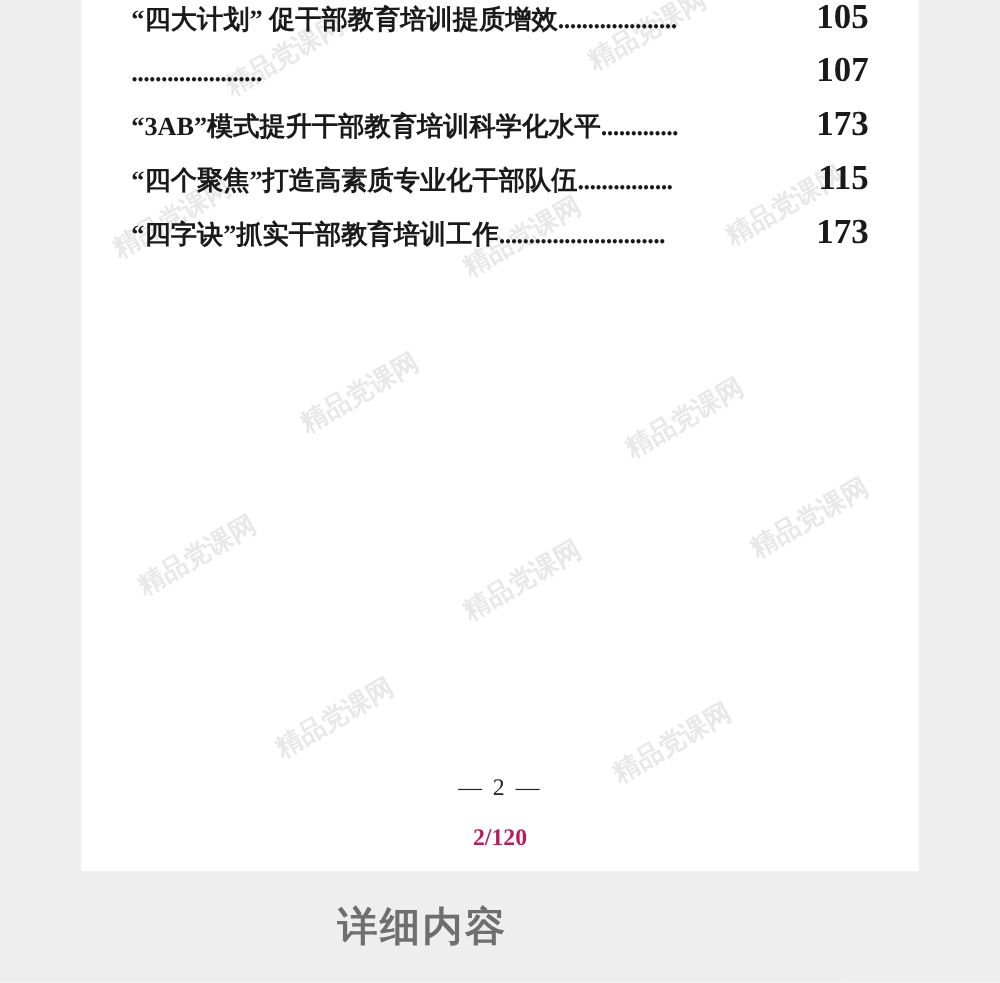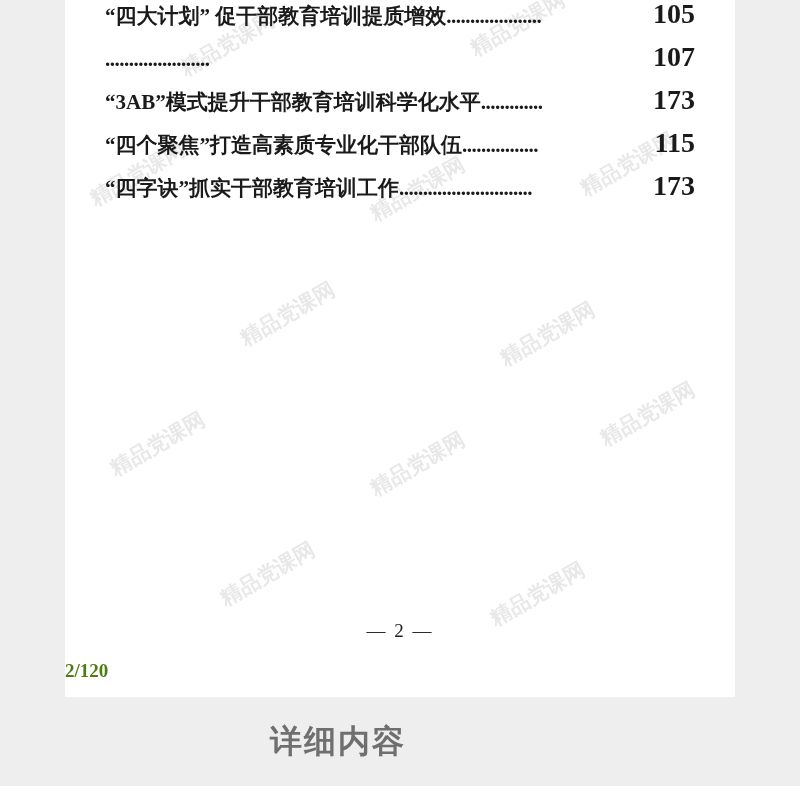--- a/index.html
+++ b/index.html
@@ -69,23 +69,23 @@
     font-size: 19px;
     color: #222;
     letter-spacing: 2px;
     z-index: 2;
   }
   .footer-pagenum {
     position: absolute;
     left: 0;
     right: 0;
     top: 660px;
-    text-align: left;
+    text-align: center;
     font-size: 19px;
-    color: #4d7c0f;
+    color: #be185d;
     font-weight: 600;
     z-index: 2;
   }
   .banner {
     position: absolute;
     left: 0;
     top: 697px;
     width: 676px;
     height: 89px;
     display: flex;

